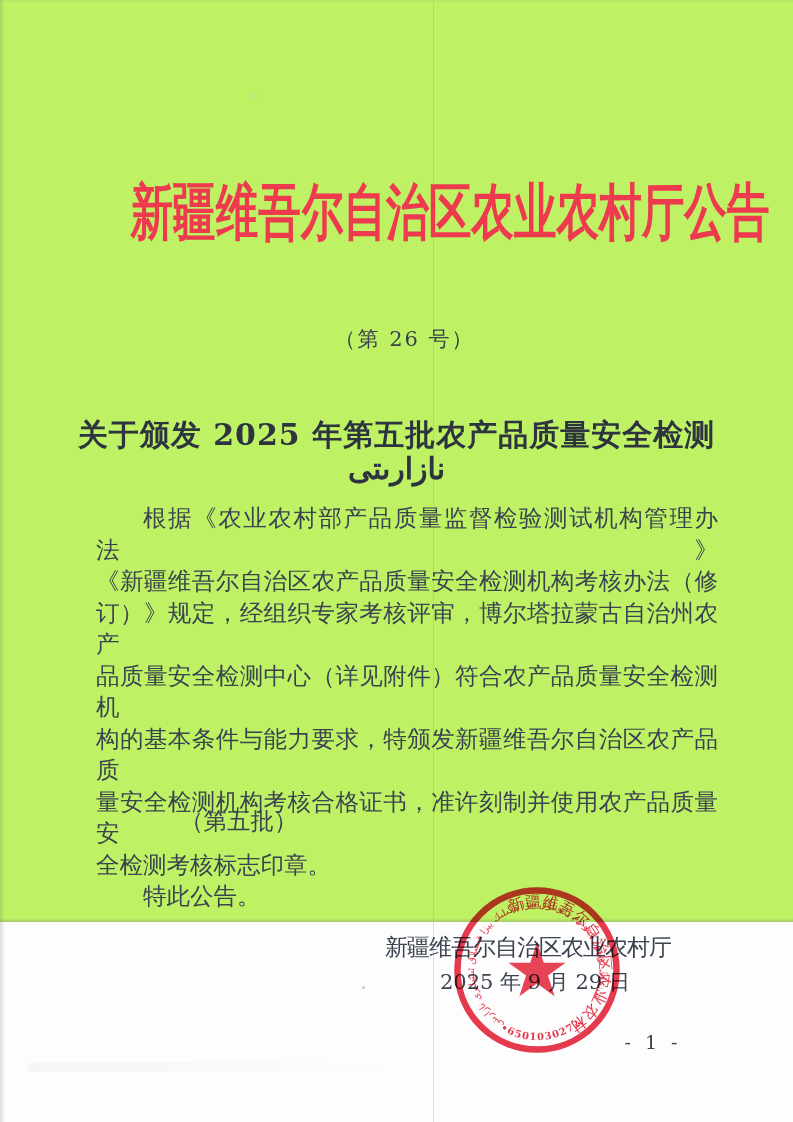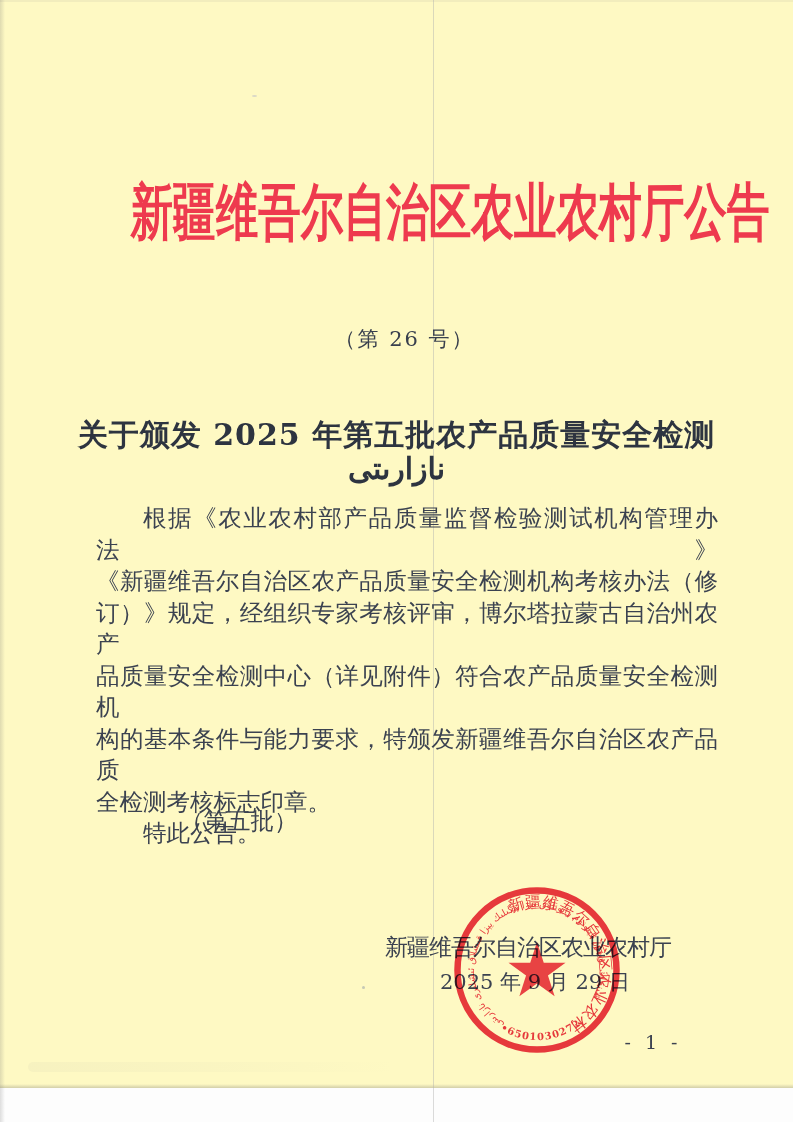--- a/index.html
+++ b/index.html
@@ -4,22 +4,22 @@
 <style>
   html,body{margin:0;padding:0;}
   body{
     width:793px;height:1122px;
     background:#fdfdfd;
     position:relative;
     overflow:hidden;
     font-family:"DejaVu Serif","Liberation Serif",serif;
   }
   .page{
-    position:absolute;left:0;top:0;width:793px;height:1088px;
-    background:#fef9c3;
+    position:absolute;left:0;top:0;width:793px;height:922px;
+    background:#bef264;
   }
   
   .edge-left{position:absolute;left:0;top:0;width:5px;height:1122px;
     background:linear-gradient(90deg,rgba(110,110,110,.22),rgba(110,110,110,0));}
   .edge-bottom{position:absolute;left:0;bottom:0;width:793px;height:4px;
     background:linear-gradient(0deg,rgba(110,110,110,.30),rgba(110,110,110,0));}
   .edge-top{position:absolute;left:0;top:0;width:793px;height:2px;
     background:rgba(140,140,140,.10);}
   .fold-line{position:absolute;left:433px;top:0;width:1px;height:1122px;
     background:rgba(175,175,175,.45);}
@@ -106,20 +106,21 @@
     <div>关于颁发 2025 年第五批农产品质量安全检测</div>
     <div>نازارىتى</div>
   </div>
 
   <div class="body-text">
     <div class="bl j ind">根据《农业农村部产品质量监督检验测试机构管理办法》</div>
     <div class="bl j">《新疆维吾尔自治区农产品质量安全检测机构考核办法（修</div>
     <div class="bl j">订）》规定，经组织专家考核评审，博尔塔拉蒙古自治州农产</div>
     <div class="bl j">品质量安全检测中心（详见附件）符合农产品质量安全检测机</div>
     <div class="bl j">构的基本条件与能力要求，特颁发新疆维吾尔自治区农产品质</div>
+    <div class="bl j">量安全检测机构考核合格证书，准许刻制并使用农产品质量安</div>
     <div class="bl">全检测考核标志印章。</div>
     <div class="bl ind">特此公告。</div>
   </div>
 
   <div class="attachment">
     <div class="att2">（第五批）</div>
   </div>
 
   <div class="signature">新疆维吾尔自治区农业农村厅</div>
   <div class="sig-date">2025 年 9 月 29 日</div>

